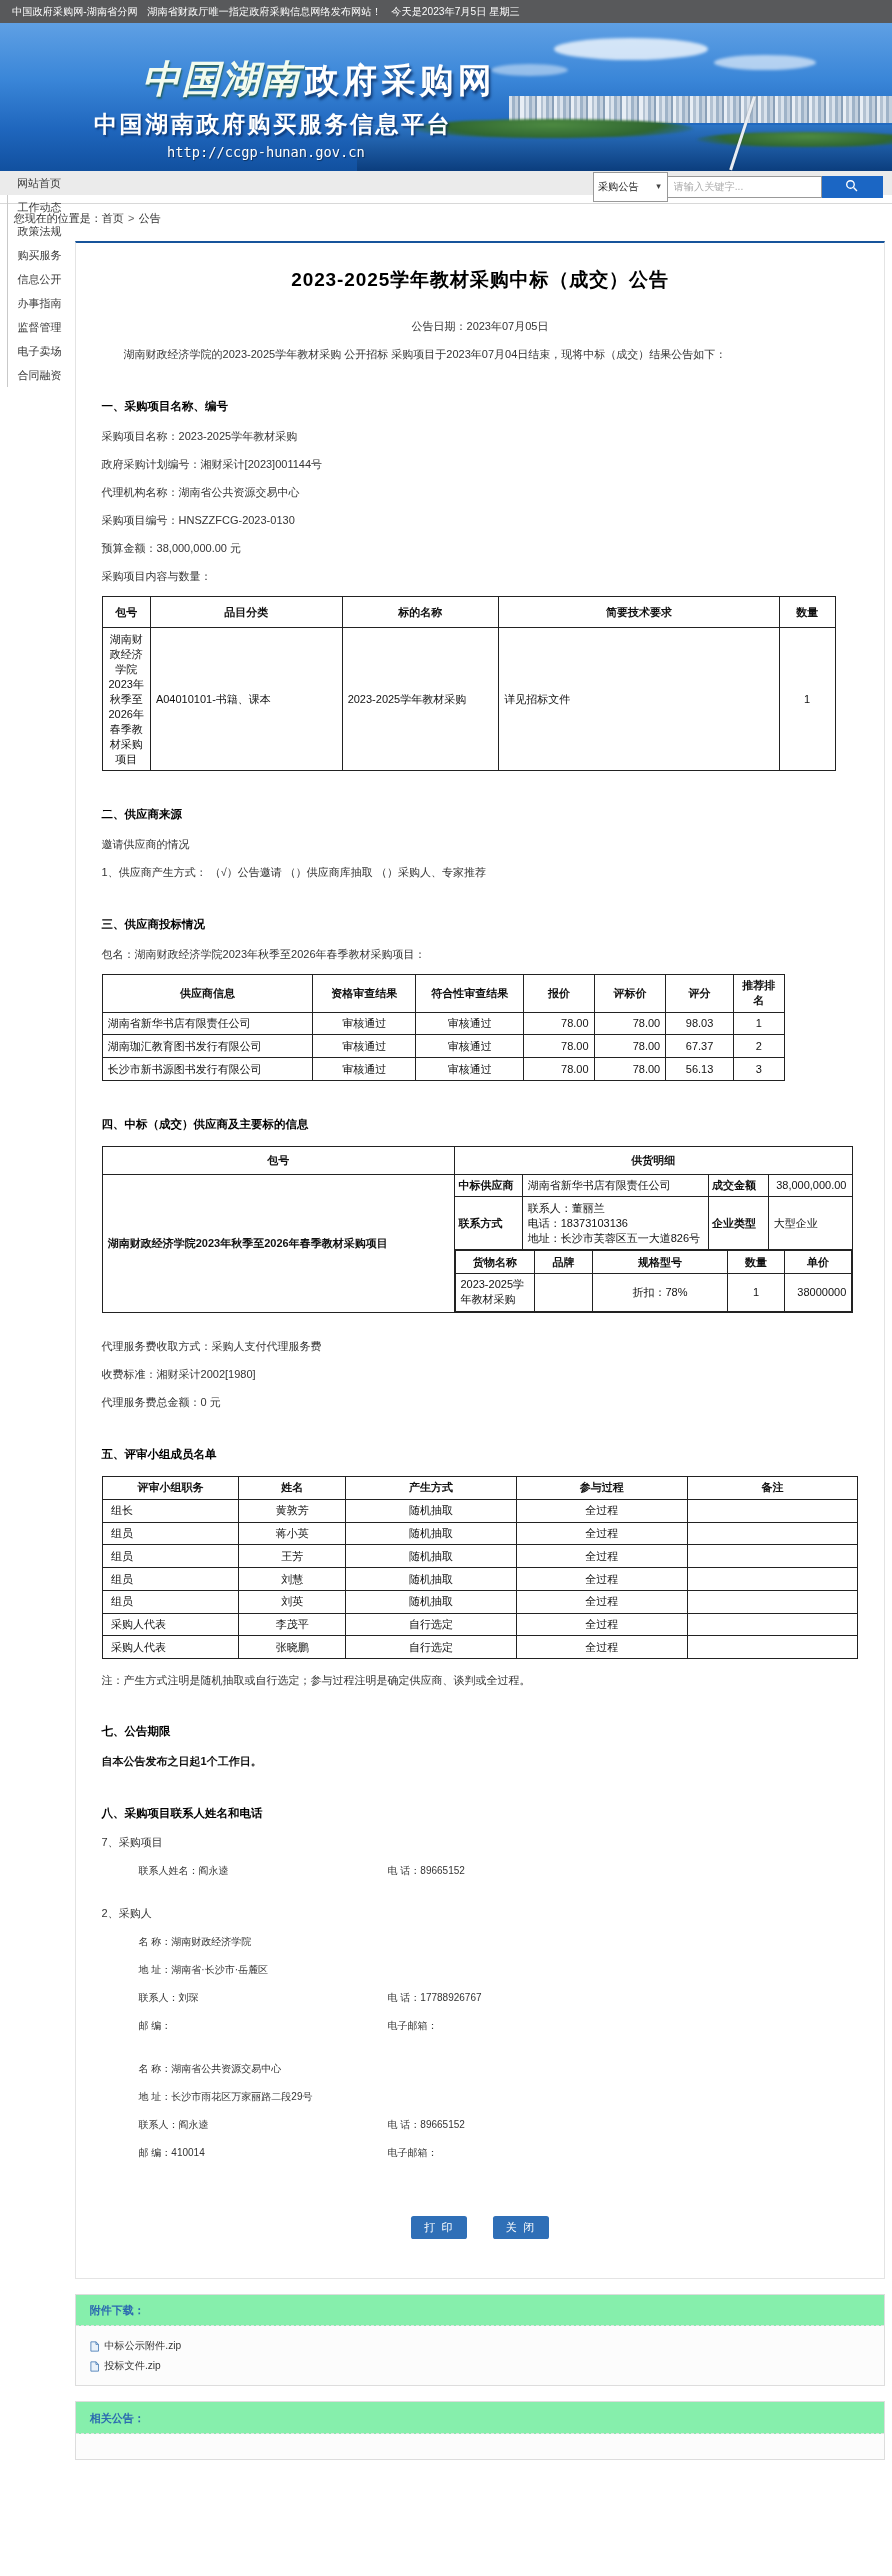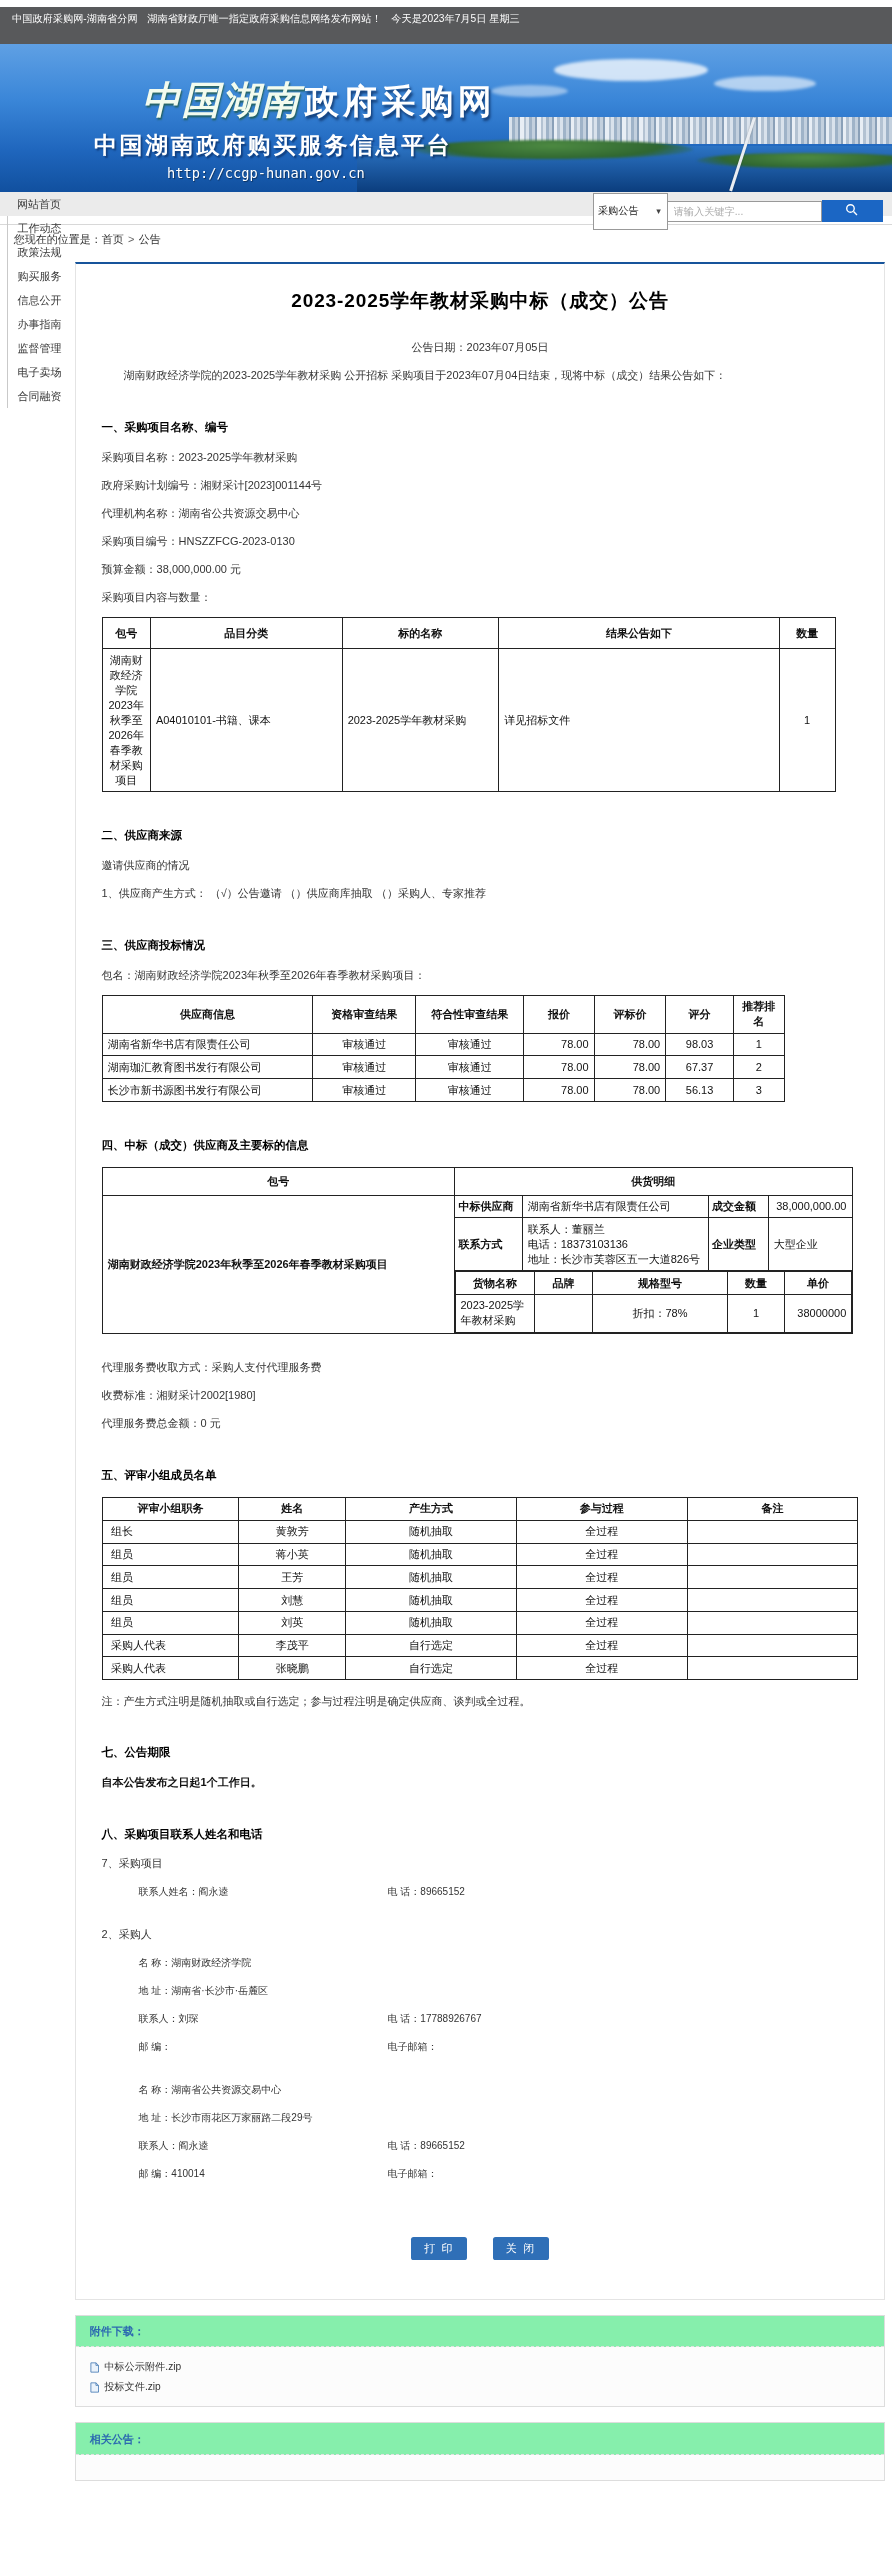--- a/index.html
+++ b/index.html
@@ -1,21 +1,21 @@
 <!DOCTYPE html>
 <html style="font-size:13.7px"><head>
 <meta charset="utf-8">
 <style>
   * { box-sizing: border-box; }
   html,body { margin:0; padding:0; background:#fff; }
   body { font-family:"Liberation Sans","DejaVu Sans",sans-serif; color:#333; min-width:893px; padding-bottom:24px; }
   .page { width:879px; margin:0 auto; position:relative; }
 
   
-  .topbar { background:#58595b; color:#fff; font-size:10.2px; height:37px; line-height:23px; padding:0 12px; white-space:nowrap;margin-top:7px; }
+  .topbar { background:#58595b; color:#fff; font-size:10.2px; height:23px; line-height:23px; padding:0 12px; white-space:nowrap; }
   .topbar span { margin-right:6.8px; }
 
   
   .banner { position:relative; height:148px; overflow:hidden;
     background:linear-gradient(180deg,#5fa0e4 0%,#3a86d8 38%,#1f66bd 72%,#11509f 100%);text-align:center; }
   .banner .cloud { position:absolute; border-radius:50%; filter:blur(1.7px); background:rgba(255,255,255,.75); }
   .cloud.c1 { width:154px; height:22px; left:62%; top:15.4px; }
   .cloud.c2 { width:102px; height:15.4px; left:80%; top:32px; background:rgba(255,255,255,.6); }
   .cloud.c3 { width:77px; height:12px; left:55%; top:41px; background:rgba(255,255,255,.45); }
   .banner .city { position:absolute; left:57%; right:0; top:73px; height:27px;
@@ -36,21 +36,21 @@
   .banner-url { position:absolute; left:160px; top:121px; font-size:13.7px; color:#fff;
     font-family:"DejaVu Sans Mono",monospace; text-shadow:0.9px 0.9px 0.9px rgba(0,0,0,.45); }
 
   
   .navbar { background:#ebebeb; height:24px; }
   .nav-row { display:flex; align-items:center; height:24px; position:relative; }
   .nav-items { display:flex; align-items:center; height:100%;flex-direction:column; }
   .nav-item { font-size:11px; color:#3a3a3a; text-decoration:none; padding:0 9.4px; line-height:24px; cursor:pointer; }
   .nav-item + .nav-item { border-left:0.9px solid #c9c9c9; }
   .search-group { position:absolute; right:3.4px; top:0.9px; display:flex; align-items:center; }
-  .select-box { display:flex; align-items:center; justify-content:space-between; width:75px; height:37px; background:#fff;
+  .select-box { display:flex; align-items:center; justify-content:space-between; width:75px; height:30px; background:#fff;
     border:0.9px solid #999; font-size:10.2px; color:#222; padding:0 4.3px; cursor:pointer; }
   .select-arrow { font-size:7.7px; color:#444; }
   .search-input { width:154px; height:21.3px; border:0.9px solid #999; border-left:none; font-size:10.2px; padding:0 6px; outline:none; color:#333; }
   .search-input::placeholder { color:#aaa; }
   .search-btn { width:61px; height:22px; background:#1b66c4; border:none; display:flex; align-items:center; justify-content:center; cursor:pointer; }
 
   
   .bc-rule { border-top:0.9px solid #d8d8d8; margin-top:7.7px; }
   .breadcrumb { font-size:11px; color:#333; padding:7.7px 6.8px 0; }
   .breadcrumb a { color:#333; text-decoration:none; cursor:pointer; }
@@ -193,21 +193,21 @@
       <p class="line">代理机构名称：湖南省公共资源交易中心</p>
       <p class="line">采购项目编号：HNSZZFCG-2023-0130</p>
       <p class="line">预算金额：38,000,000.00  元</p>
       <p class="line">采购项目内容与数量：</p>
       <table class="doc-table t1">
         <tbody>
             <tr>
           <th class="t1-pkg">包号</th>
           <th class="t1-cat">品目分类</th>
           <th class="t1-sub">标的名称</th>
-          <th class="t1-req">结果公告如下</th>
+          <th class="t1-req">简要技术要求</th>
           <th class="t1-qty">数量</th>
         </tr>
         <tr>
           <td class="t1-pkg row-td">湖南财政经济学院2023年秋季至2026年春季教材采购项目</td>
           <td class="row-td">A04010101-书籍、课本</td>
           <td class="row-td">2023-2025学年教材采购</td>
           <td class="row-td">详见招标文件</td>
           <td class="row-td ta-c">1</td>
         </tr>
       </tbody>

